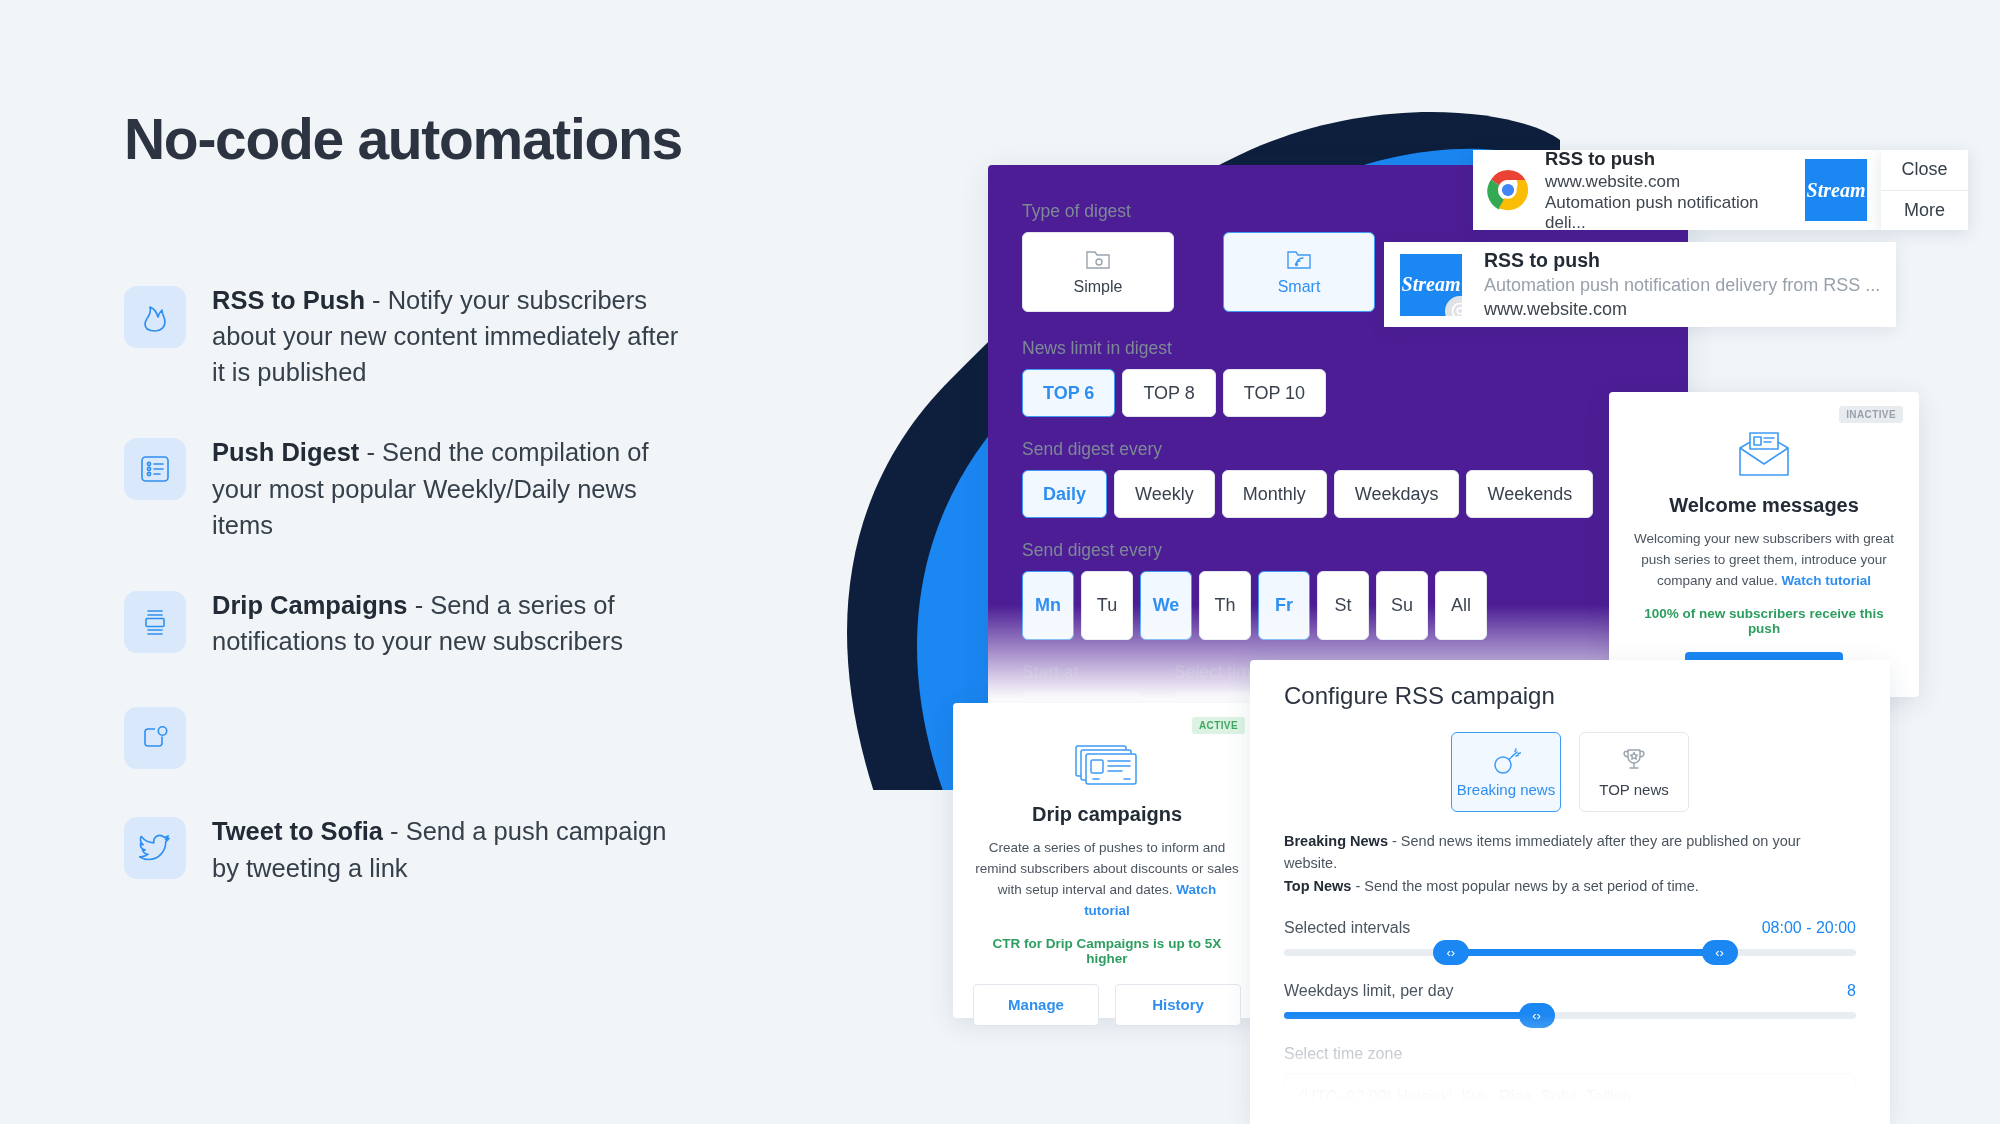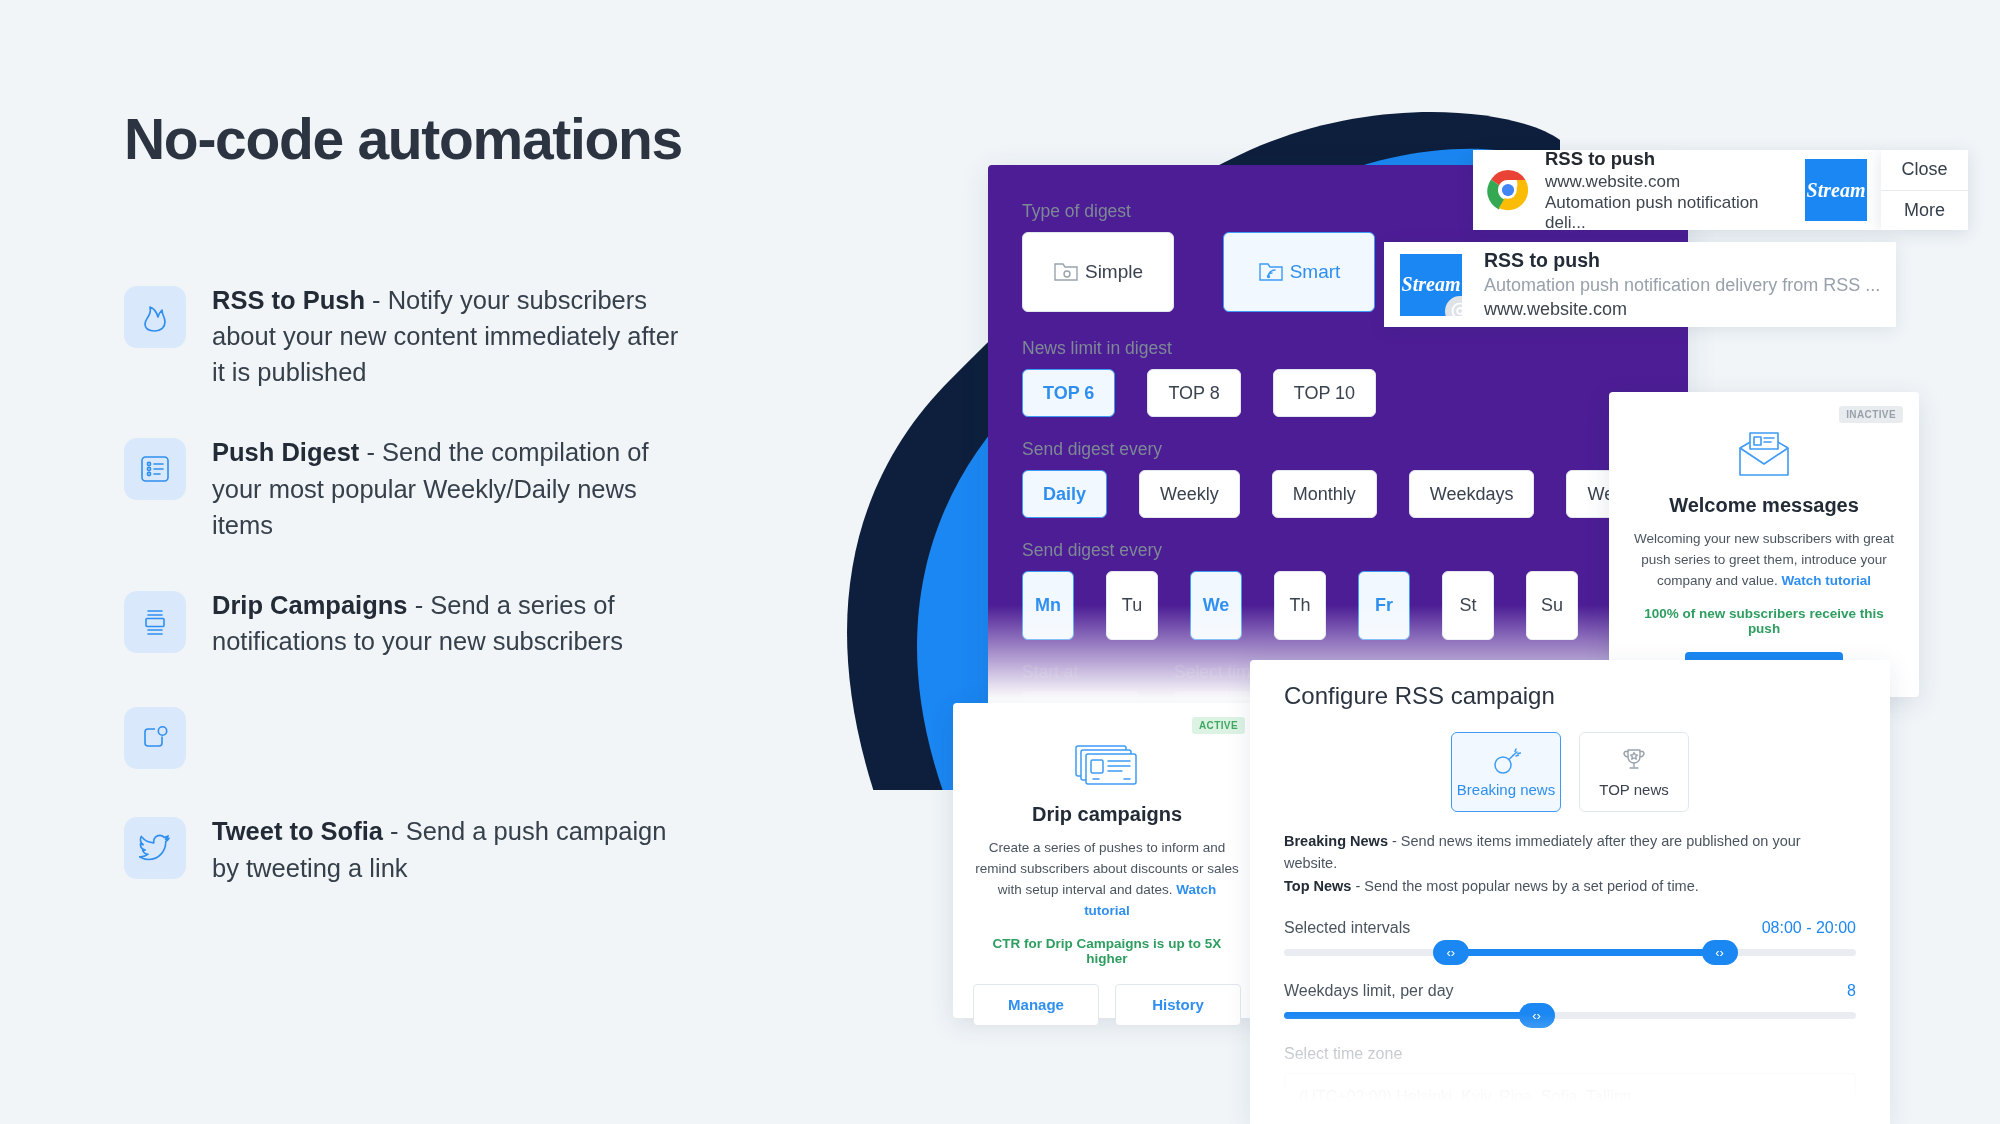--- a/index.html
+++ b/index.html
@@ -42,33 +42,33 @@
     box-shadow:0 5px 30px rgba(32,55,90,.10);
     padding:36px 0 0 34px;
     overflow:hidden;
   }
   .digest-card::after{
     content:""; position:absolute; left:0; right:0; bottom:0; height:120px;
     background:linear-gradient(to bottom, rgba(255,255,255,0), #ffffff 78%);
     pointer-events:none;
   }
   .fld-label { font-size:17.5px; color:#7e8996; margin-bottom:10px; }
-  .chip-row { display:flex; gap:32px; margin-bottom:22px; }
+  .chip-row { display:flex; gap:7px; margin-bottom:22px; }
   .chip {
     border:1px solid #e2e7ed; border-radius:6px; background:#fff;
     font-size:18px; color:#39424e; display:flex; align-items:center;
     justify-content:center; padding:0 20px; height:48px; white-space:nowrap;
   }
   .chip.sel { border-color:#3d9bf5; background:#f2f8ff; color:#2f8ff0; font-weight:bold; }
   .chip.day { width:52px; height:69px; padding:0; }
   .type-row { display:flex; gap:16px; margin-bottom:26px; }
   .type-card {
     width:152px; height:80px; border:1px solid #e2e7ed; border-radius:6px;
-    background:#fff; display:flex; flex-direction:row; align-items:center;
-    justify-content:center; gap:6px; font-size:19px; color:#39424e;
+    background:#fff; display:flex; flex-direction:column; align-items:center;
+    justify-content:center; gap:6px; font-size:16px; color:#39424e;
   }
   .type-card.sel { border-color:#3d9bf5; background:#f2f8ff; color:#2f8ff0; font-weight:normal;margin-left:33px; }
   .bottom-row { display:flex; gap:34px; margin-top:6px; opacity:.30; }
   .bf { }
   .bf .fld-label { margin-bottom:8px; }
   .bf-input {
     width:118px; height:48px; border:1px solid #e6eaee; border-radius:5px;
     background:#fff; display:flex; align-items:center; padding:0 12px;
     font-size:19px; color:#8e98a4; justify-content:space-between;
   }

